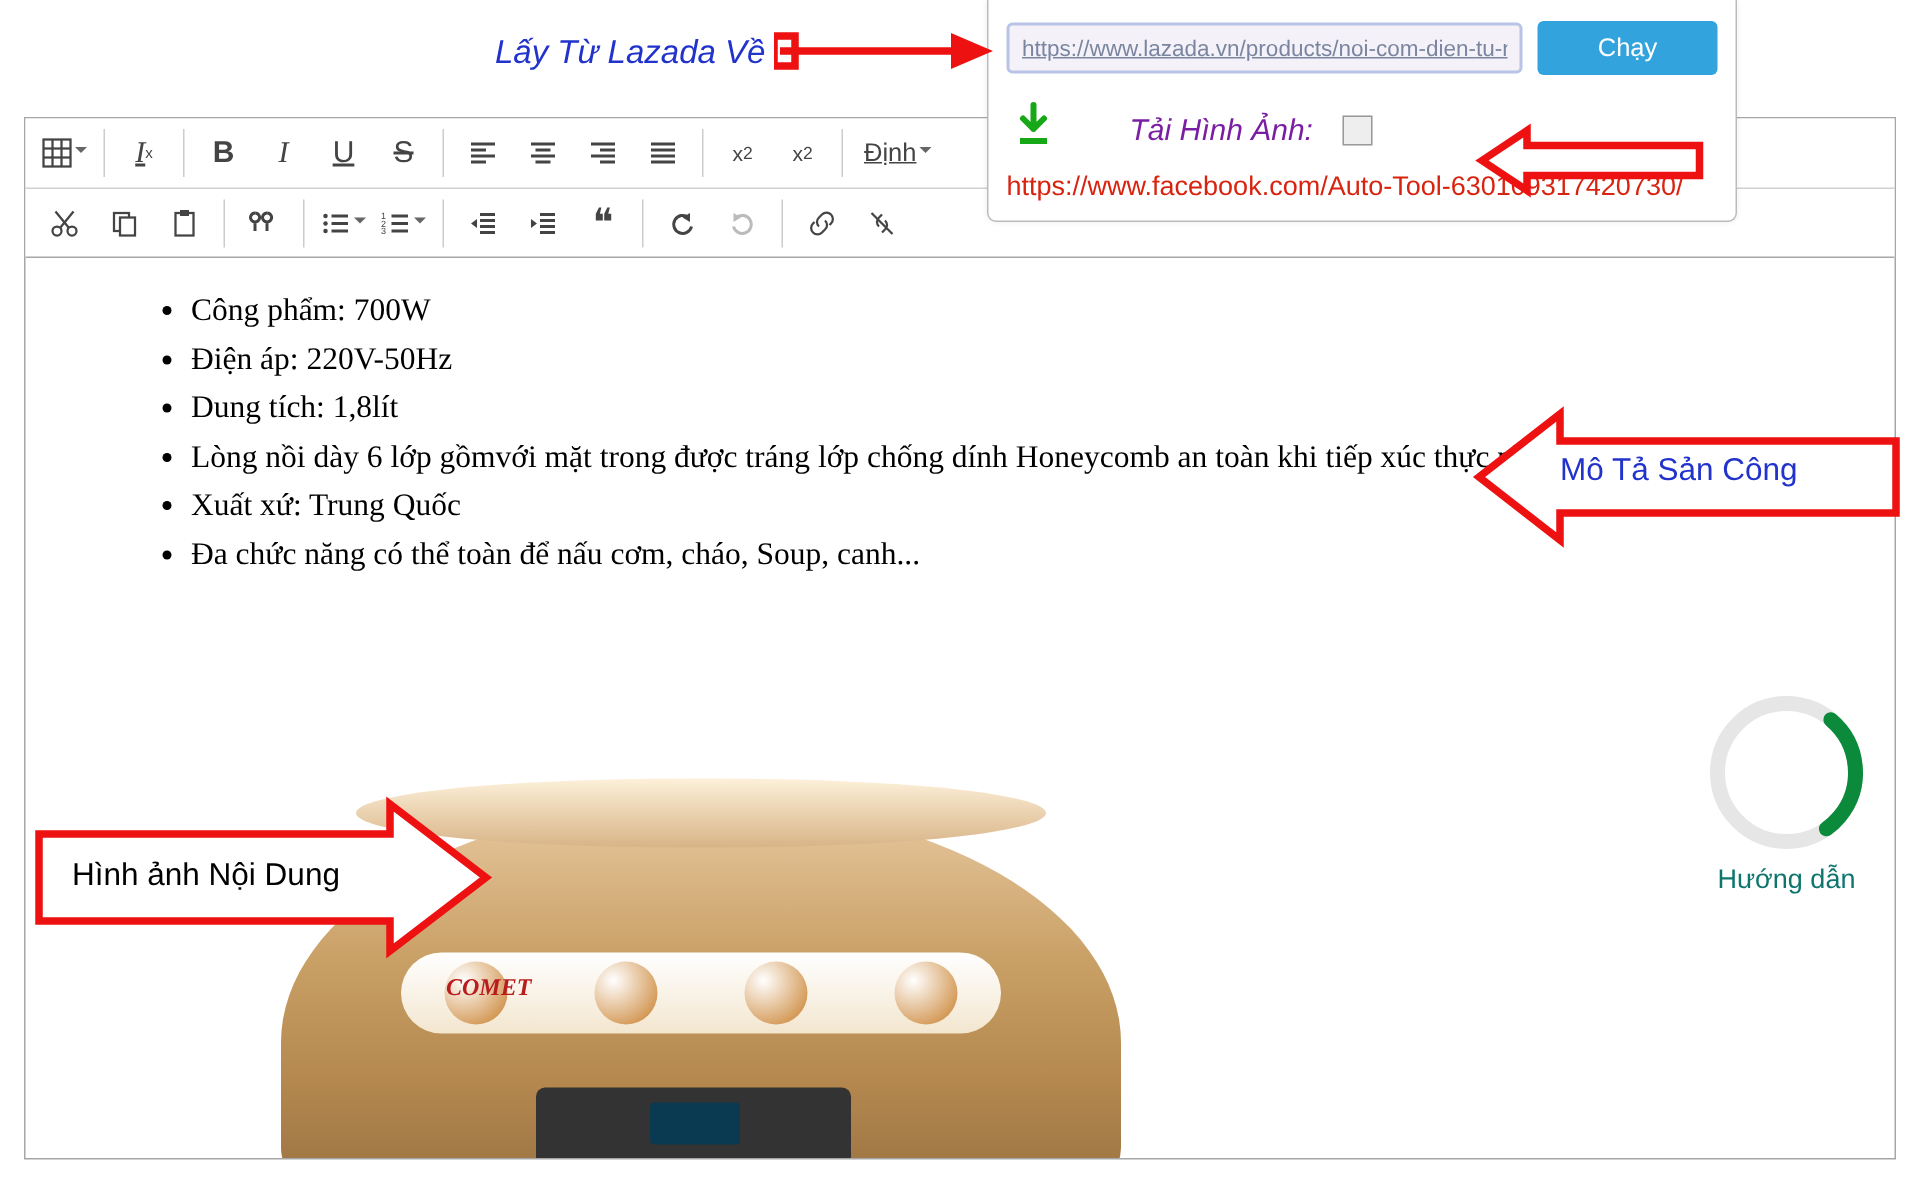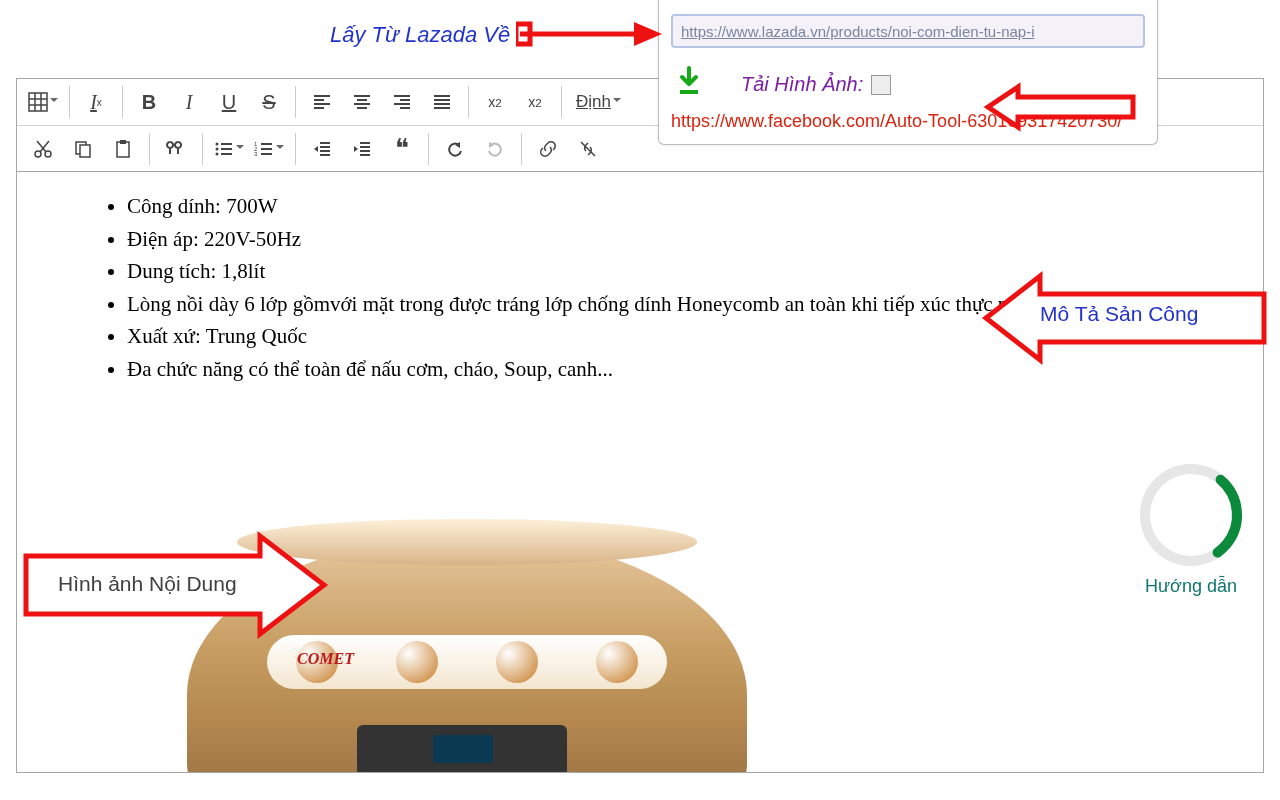--- a/index.html
+++ b/index.html
@@ -5,21 +5,21 @@
   * { box-sizing: border-box; margin: 0; padding: 0; }
   body { font-family: Arial, sans-serif; background: #fff; width: 1280px; height: 800px; position: relative; overflow: hidden; }
 
   .top-area { position: relative; height: 50px; }
   .import-label { position: absolute; left: 330px; top: 22px; color: #2233cc; font-size: 22px; font-style: italic; font-weight: 500; }
 
   .popup-box { position: absolute; left: 658px; top: 0; width: 500px; background: #fff; border: 1px solid #bbb; border-top: none; padding: 14px 12px 12px 12px; box-shadow: 0 0 4px rgba(0,0,0,0.08); border-radius: 0 0 6px 6px; z-index: 50; }
   .url-row { display: flex; gap: 10px; align-items: center; margin-bottom: 18px; }
   .url-input { flex: 1; height: 34px; border: 2px solid #b8c4e6; border-radius: 4px; padding: 0 8px; color: #7a86a0; font-size: 15px; text-decoration: underline; background: #f4f1f9; }
   .run-btn { width: 120px; height: 36px; background: #32a3dd; color: #fff; border: none; border-radius: 4px; font-size: 17px; cursor: pointer; }
-  .dl-row { display: flex; align-items: center; position: relative; }
+  .dl-row { display: flex; align-items: center; gap: 12px; position: relative; }
   .dl-arrow-down { color: #17a817; font-size: 30px; font-weight: bold; margin-left: 6px; }
   .dl-label { color: #7b1fa2; font-size: 20px; font-style: italic; margin-left: 40px; }
   .dl-check { width: 20px; height: 20px; border: 1px solid #999; background: #eee; margin-left: 8px; }
   .fb-link { color: #d9230f; font-size: 18px; margin-top: 8px; display: block; }
 
   .editor-outer { margin: 28px 16px 0 16px; border: 1px solid #a6a6a6; }
   .toolbar { border-bottom: 1px solid #a6a6a6; background: #fff; }
   .tb-row { display: flex; align-items: center; height: 46px; padding: 0 6px; }
   .tb-row + .tb-row { border-top: 1px solid #d0d0d0; }
   .tb-btn { width: 40px; height: 40px; display: flex; align-items: center; justify-content: center; color: #444; font-size: 20px; cursor: pointer; border-radius: 2px; }
@@ -60,20 +60,21 @@
 </head>
 <body>
 
 <div class="top-area">
   <span class="import-label">Lấy Từ Lazada Về</span>
 </div>
 
 <div class="popup-box">
   <div class="url-row">
     <input class="url-input" value="https://www.lazada.vn/products/noi-com-dien-tu-nap-i" style="">
+    <button class="run-btn">Chạy</button>
   </div>
   <div class="dl-row">
     <span class="dl-arrow-down">
       <svg width="24" height="30" viewBox="0 0 24 30">
           <path d="M12 2 v16 M12 18 l-7 -7 M12 18 l7 -7" stroke="#17a817" stroke-width="4" fill="none" stroke-linecap="round"></path>
           <rect x="3" y="24" width="18" height="4" fill="#17a817"></rect>
         </svg>
     </span>
     <span class="dl-label">Tải Hình Ảnh:</span>
     <span class="dl-check"></span>
@@ -227,21 +228,21 @@
       <div class="tb-btn">
         <svg class="icon-svg" viewBox="0 0 20 20">
             <path d="M8 12 a4 4 0 0 1 0-6 l2-2 M12 8 a4 4 0 0 1 0 6 l-2 2 M3 3 l14 14" fill="none" stroke="#444" stroke-width="1.5"></path>
           </svg>
         </div>
     </div>
   </div>
 
   <div class="content-area">
     <ul>
-      <li>Công dính: 700W</li>
+      <li>Công phẩm: 700W</li>
       <li>Điện áp: 220V-50Hz</li>
       <li>Dung tích: 1,8lít</li>
       <li>Lòng nồi dày 6 lớp gồmvới mặt trong được tráng lớp chống dính Honeycomb an toàn khi tiếp xúc thực phẩm</li>
       <li>Xuất xứ: Trung Quốc</li>
       <li>Đa chức năng có thể toàn để nấu cơm, cháo, Soup, canh...</li>
     </ul>
 
     <div class="product-img">
       <div class="cooker-body"></div>
       <div class="cooker-lid"></div>
@@ -260,21 +261,21 @@
 </div>
 
 <svg style="position:absolute;left:980px;top:270px;" width="290" height="96">
   <polygon points="6,48 60,6 60,24 284,24 284,72 60,72 60,90" class="arrow-box"></polygon>
 </svg>
 <span class="anno-label" style="left:1040px;top:302px;color:#2233cc;">Mô Tả Sản Công</span>
 
 <svg style="position:absolute;left:20px;top:530px;" width="310" height="110">
   <polygon points="6,26 240,26 240,6 304,55 240,104 240,84 6,84" class="arrow-box"></polygon>
 </svg>
-<span class="anno-label" style="left:58px;top:572px;color:#404040;">Hình ảnh Nội Dung</span>
+<span class="anno-label" style="left:48px;top:572px;color:#000000;">Hình ảnh Nội Dung</span>
 
 <div class="seo-widget">
   <div class="seo-circle">
     <svg width="110" height="110" viewBox="0 0 110 110">
       <circle cx="55" cy="55" r="46" fill="none" stroke="#e6e6e6" stroke-width="10"></circle>
       <circle cx="55" cy="55" r="46" fill="none" stroke="#0a8a3a" stroke-width="10" stroke-linecap="round" stroke-dasharray="289" stroke-dashoffset="205" transform="rotate(-50 55 55)"></circle>
     </svg>
   </div>
   <div class="seo-guide">Hướng dẫn</div>
 </div>

